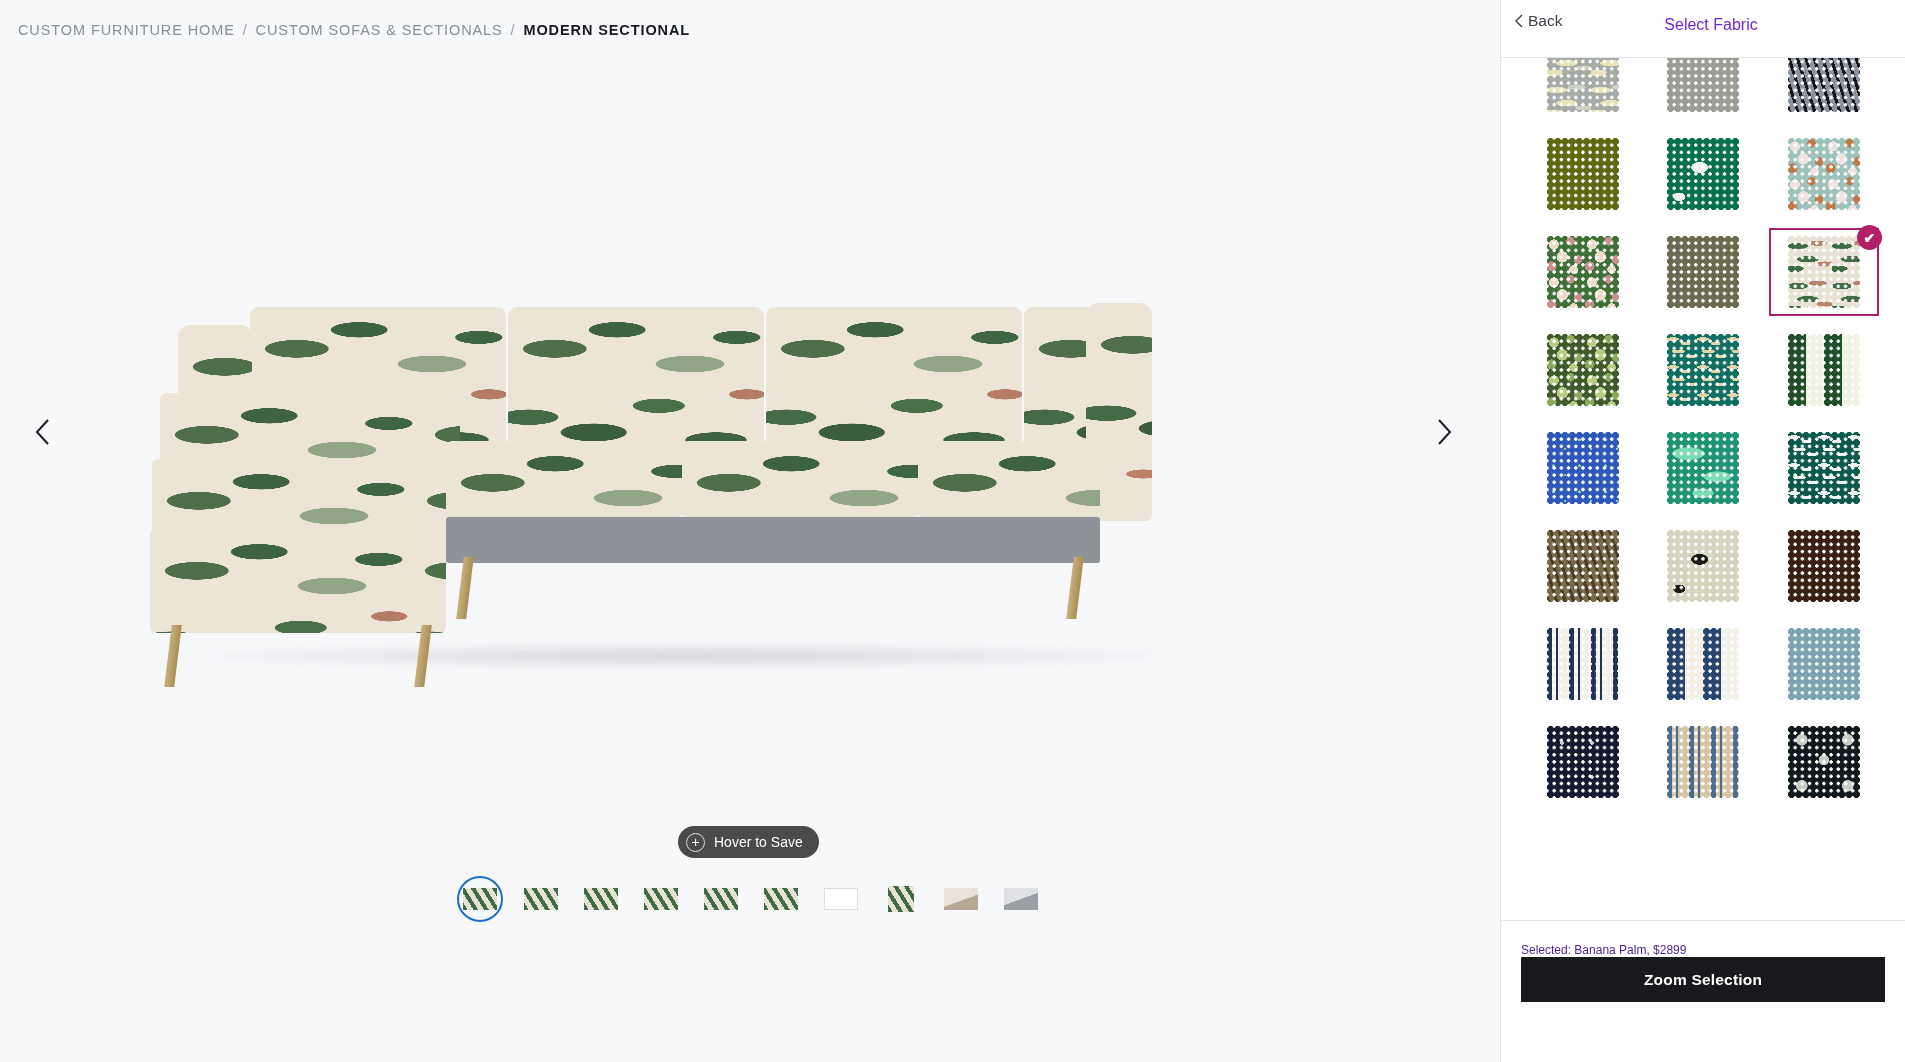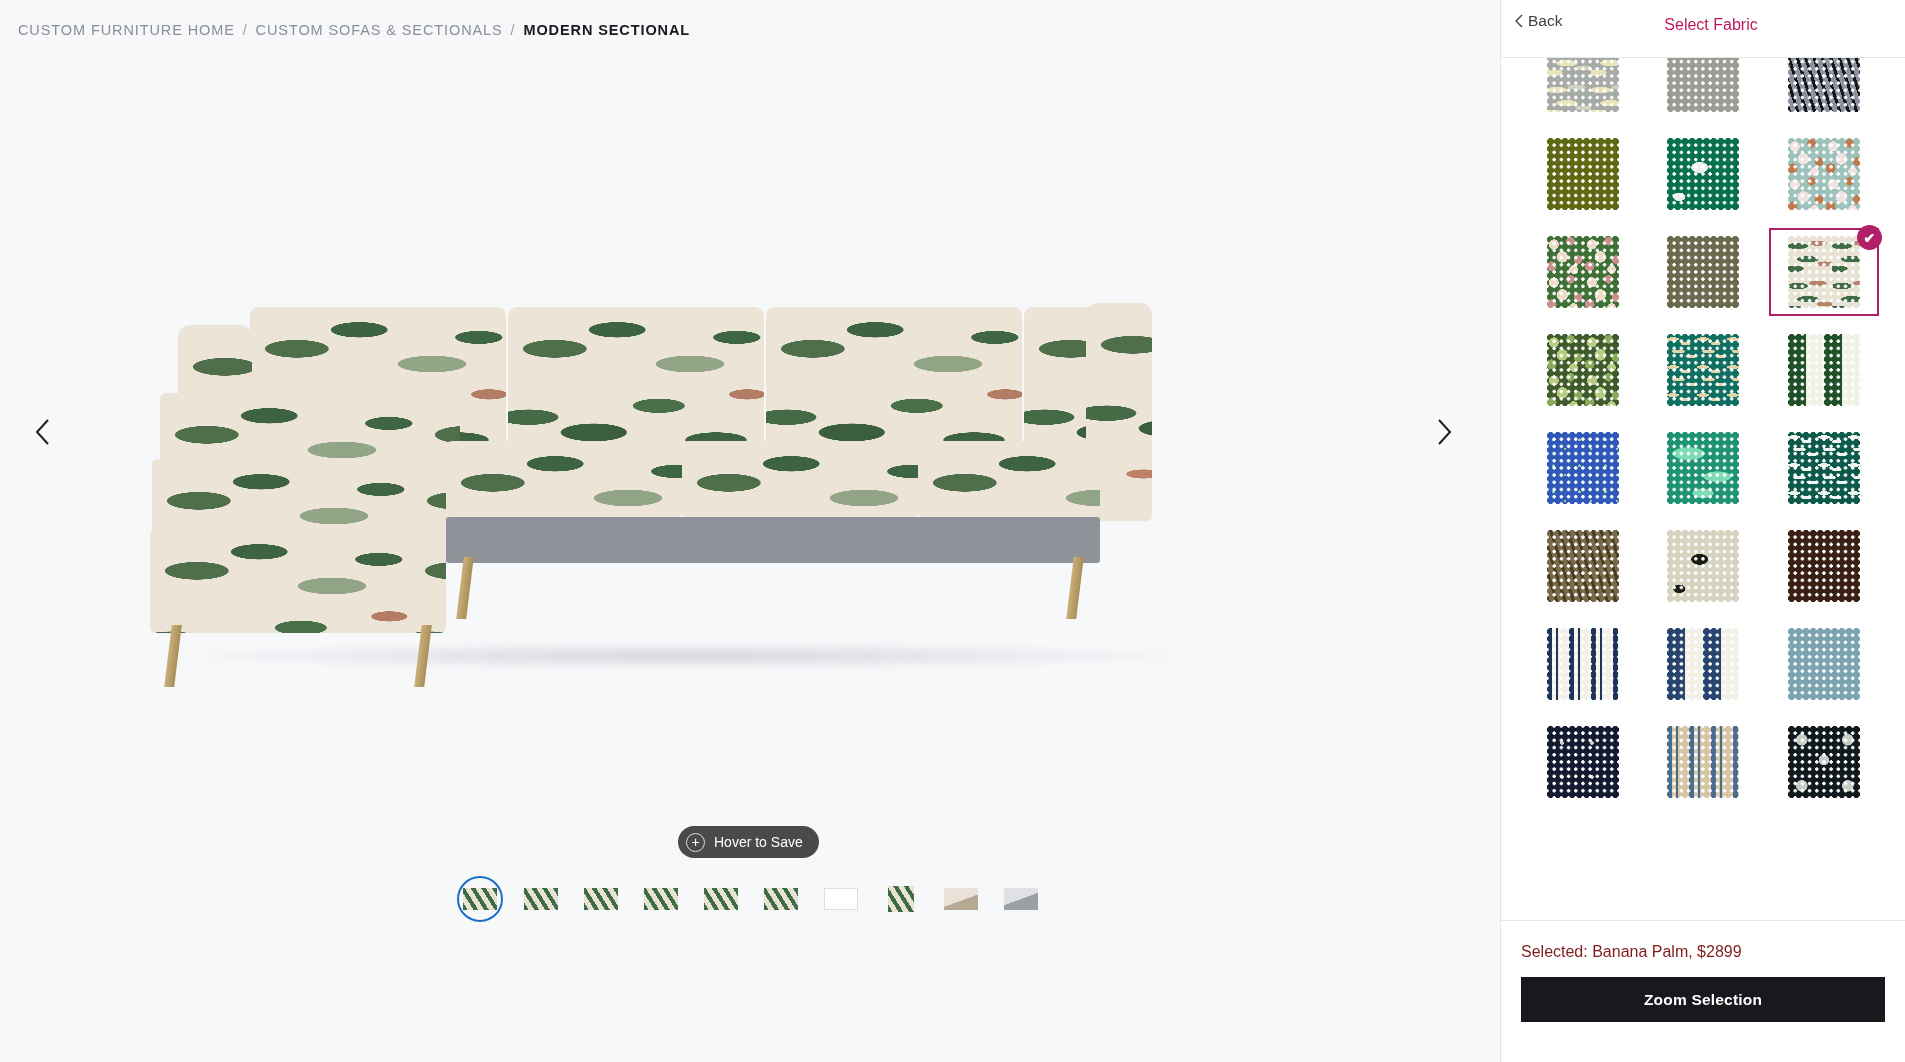--- a/index.html
+++ b/index.html
@@ -121,21 +121,21 @@
     border-bottom: 1px solid #e4e6ea; background: #fff;
   }
   .back-btn {
     position: absolute; left: 14px; top: 12px;
     display: flex; align-items: center; gap: 5px;
     font-size: 15.5px; color: #3b3f46; cursor: pointer;
     background: none; border: none; font-family: inherit;
   }
   .panel-title {
     position: absolute; left: 0; right: 0; top: 16px;
-    text-align: center; font-size: 16px; color: #be185d; font-weight: 400;
+    text-align: center; font-size: 16px; color: #6d28d9; font-weight: 400;
     pointer-events: none;
   }
   .panel-title span { position: relative; left: 8px; }
 
   .swatch-scroll {
     flex: 1 1 auto; overflow: hidden; position: relative; background: #fff;
   }
   .swatch-grid {
     position: absolute; left: 0; top: -30px; width: 405px;
     display: grid; grid-template-columns: repeat(3, 1fr);
@@ -163,21 +163,21 @@
     width: 25px; height: 25px; border-radius: 50%;
     background: #b01f68; color: #fff;
     display: flex; align-items: center; justify-content: center;
     font-size: 14px; font-weight: 700;
   }
 
   .panel-foot {
     flex: 0 0 142px; border-top: 1px solid #e4e6ea;
     padding: 22px 20px 0 20px; background: #fff;
   }
-  .selected-text { font-size: 16px; color: #7f1d1d; margin-bottom: 16px; }
+  .selected-text { font-size: 12px; color: #4c1d95; }
   .save-btn {
     display: block; width: 100%; height: 45px;
     background: #17191c; color: #fff;
     font-size: 15.5px; font-weight: 700; letter-spacing: .2px;
     border: none; cursor: pointer; font-family: inherit;
   }
 
   
   .p-solid {}
   .p-stripe-v { background-image: repeating-linear-gradient(90deg, var(--a) 0 18px, var(--b) 18px 36px); }

